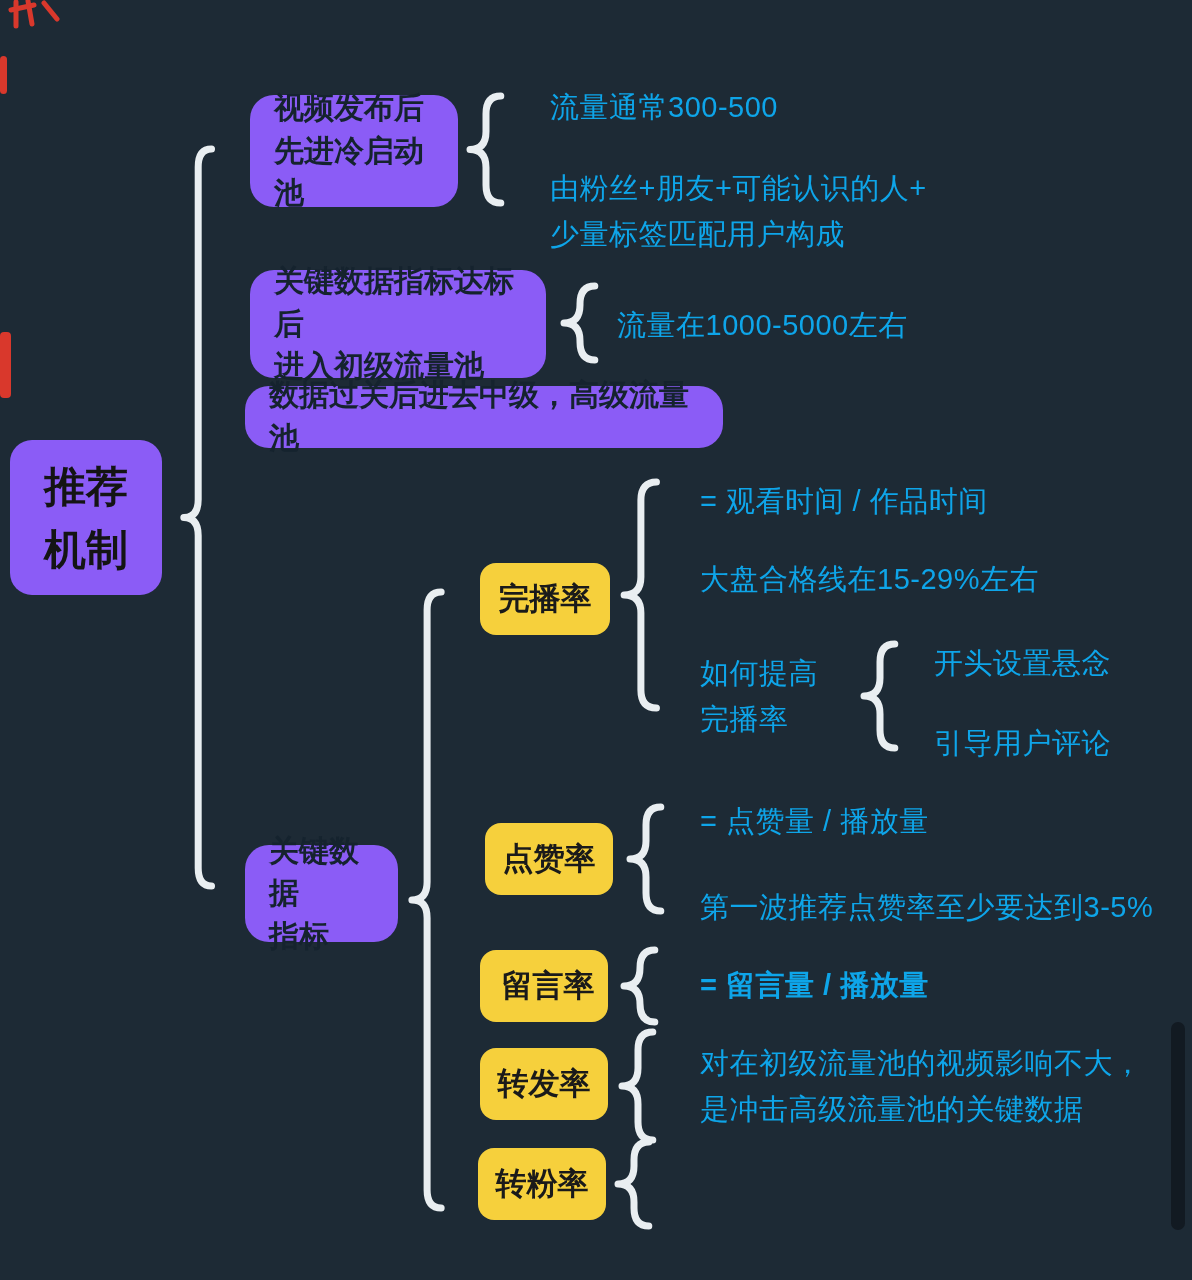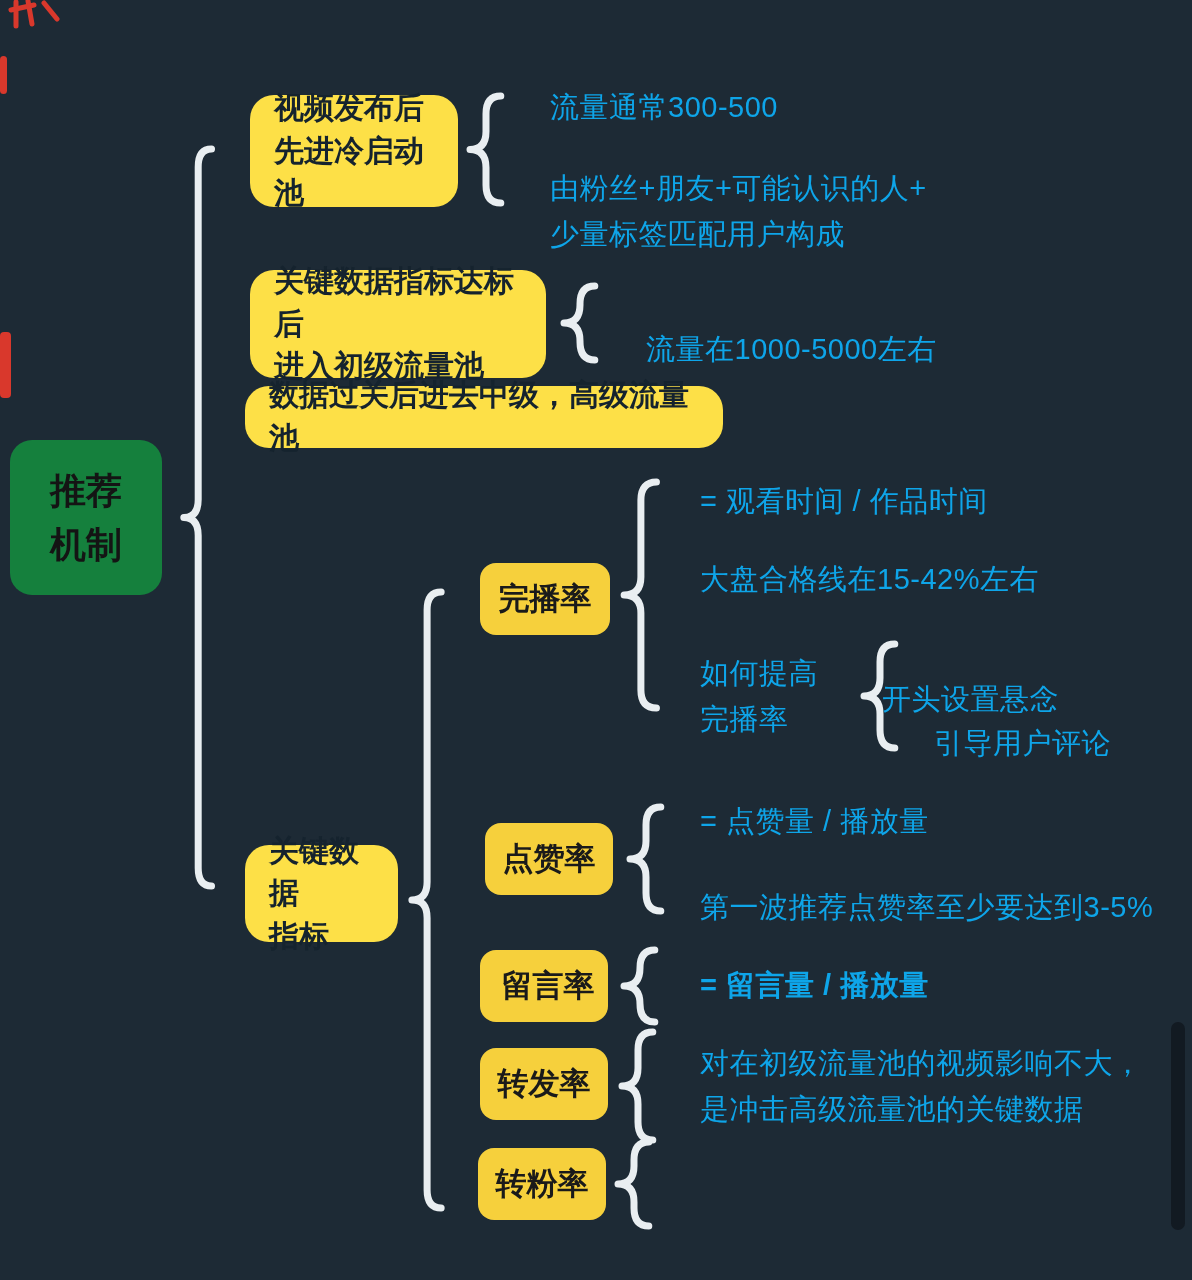--- a/index.html
+++ b/index.html
@@ -7,26 +7,26 @@
     position:relative;width:1192px;height:1280px;overflow:hidden;
     background:#1d2a35;
     font-family:"Liberation Sans","DejaVu Sans",sans-serif;
   }
   .abs{position:absolute;}
   .node{
     display:flex;align-items:center;box-sizing:border-box;
     white-space:pre-line;font-weight:700;
   }
   .node-blue{
-    background:#fde047;color:#15232e;border-radius:24px;
+    background:#8b5cf6;color:#15232e;border-radius:24px;
     font-size:30px;line-height:1.42;padding:0 24px;
   }
   .node-root{
-    background:#15803d;color:#141414;border-radius:22px;
-    font-size:36px;line-height:1.5;justify-content:center;text-align:left;
+    background:#8b5cf6;color:#141414;border-radius:22px;
+    font-size:42px;line-height:1.5;justify-content:center;text-align:left;
   }
   .node-yellow{
     background:#f6d03c;color:#1a1a1a;border-radius:16px;
     font-size:31px;justify-content:center;padding:0 10px;
   }
   .anno{
     position:absolute;color:#0ea5e9;font-size:29px;font-weight:500;
     white-space:pre-line;line-height:1.6;letter-spacing:0.5px;
   }
   svg.brace{position:absolute;overflow:visible;}
@@ -65,42 +65,42 @@
     </svg>
   <div class="anno" style="left:550px;top:84px;">流量通常300-500</div>
   <div class="anno" style="left:550px;top:165px;">由粉丝+朋友+可能认识的人+
 少量标签匹配用户构成</div>
 
   <div class="node node-blue abs" style="left:250px;top:270px;width:296px;height:108px;">关键数据指标达标后
 进入初级流量池</div>
   <svg class="brace" style="left:562px;top:282px;" width="40" height="82" viewBox="0 0 40 82">
       <path d="M32.8,4 Q18,4 18,22 L18,23 Q18,41 2,41 Q18,41 18,59 L18,60 Q18,78 32.8,78" fill="none" stroke="#e9eef1" stroke-width="7" stroke-linecap="round" stroke-linejoin="round"></path>
     </svg>
-  <div class="anno" style="left:646px;top:302px;margin-top:24px;">流量在1000-5000左右</div>
+  <div class="anno" style="left:617px;top:302px;">流量在1000-5000左右</div>
 
   <div class="node node-blue abs" style="left:245px;top:845px;width:153px;height:97px;">关键数据
 指标</div>
 
   <div class="node node-blue abs" style="left:245px;top:386px;width:478px;height:62px;">数据过关后进去中级，高级流量池</div>
   <svg class="brace" style="left:410px;top:588px;" width="38" height="624" viewBox="0 0 38 624">
       <path d="M31.159999999999997,4 Q17.1,4 17.1,22 L17.1,294 Q17.1,312 1.9000000000000001,312 Q17.1,312 17.1,330 L17.1,602 Q17.1,620 31.159999999999997,620" fill="none" stroke="#e9eef1" stroke-width="7" stroke-linecap="round" stroke-linejoin="round"></path>
     </svg>
 
   <div class="node node-yellow abs" style="left:480px;top:563px;width:130px;height:72px;">完播率</div>
   <svg class="brace" style="left:622px;top:478px;" width="42" height="234" viewBox="0 0 42 234">
       <path d="M34.44,4 Q18.900000000000002,4 18.900000000000002,22 L18.900000000000002,99 Q18.900000000000002,117 2.1,117 Q18.900000000000002,117 18.900000000000002,135 L18.900000000000002,212 Q18.900000000000002,230 34.44,230" fill="none" stroke="#e9eef1" stroke-width="7" stroke-linecap="round" stroke-linejoin="round"></path>
     </svg>
   <div class="anno" style="left:700px;top:478px;">= 观看时间 / 作品时间</div>
-  <div class="anno" style="left:700px;top:556px;">大盘合格线在15-42%左右</div>
+  <div class="anno" style="left:700px;top:556px;">大盘合格线在15-29%左右</div>
   <div class="anno" style="left:700px;top:650px;">如何提高
 完播率</div>
   <svg class="brace" style="left:862px;top:640px;" width="40" height="112" viewBox="0 0 40 112">
       <path d="M32.8,4 Q18,4 18,22 L18,38 Q18,56 2,56 Q18,56 18,74 L18,90 Q18,108 32.8,108" fill="none" stroke="#e9eef1" stroke-width="7" stroke-linecap="round" stroke-linejoin="round"></path>
     </svg>
-  <div class="anno" style="left:882px;top:640px;margin-top:36px;">开头设置悬念</div>
+  <div class="anno" style="left:934px;top:640px;">开头设置悬念</div>
   <div class="anno" style="left:934px;top:720px;">引导用户评论</div>
 
   <div class="node node-yellow abs" style="left:485px;top:823px;width:128px;height:72px;">点赞率</div>
   <svg class="brace" style="left:628px;top:803px;" width="40" height="112" viewBox="0 0 40 112">
       <path d="M32.8,4 Q18,4 18,22 L18,38 Q18,56 2,56 Q18,56 18,74 L18,90 Q18,108 32.8,108" fill="none" stroke="#e9eef1" stroke-width="7" stroke-linecap="round" stroke-linejoin="round"></path>
     </svg>
   <div class="anno" style="left:700px;top:798px;">= 点赞量 / 播放量</div>
   <div class="anno" style="left:700px;top:884px;">第一波推荐点赞率至少要达到3-5%</div>
 
   <div class="node node-yellow abs" style="left:480px;top:950px;width:128px;height:72px;padding-left:18px;">留言率</div>

